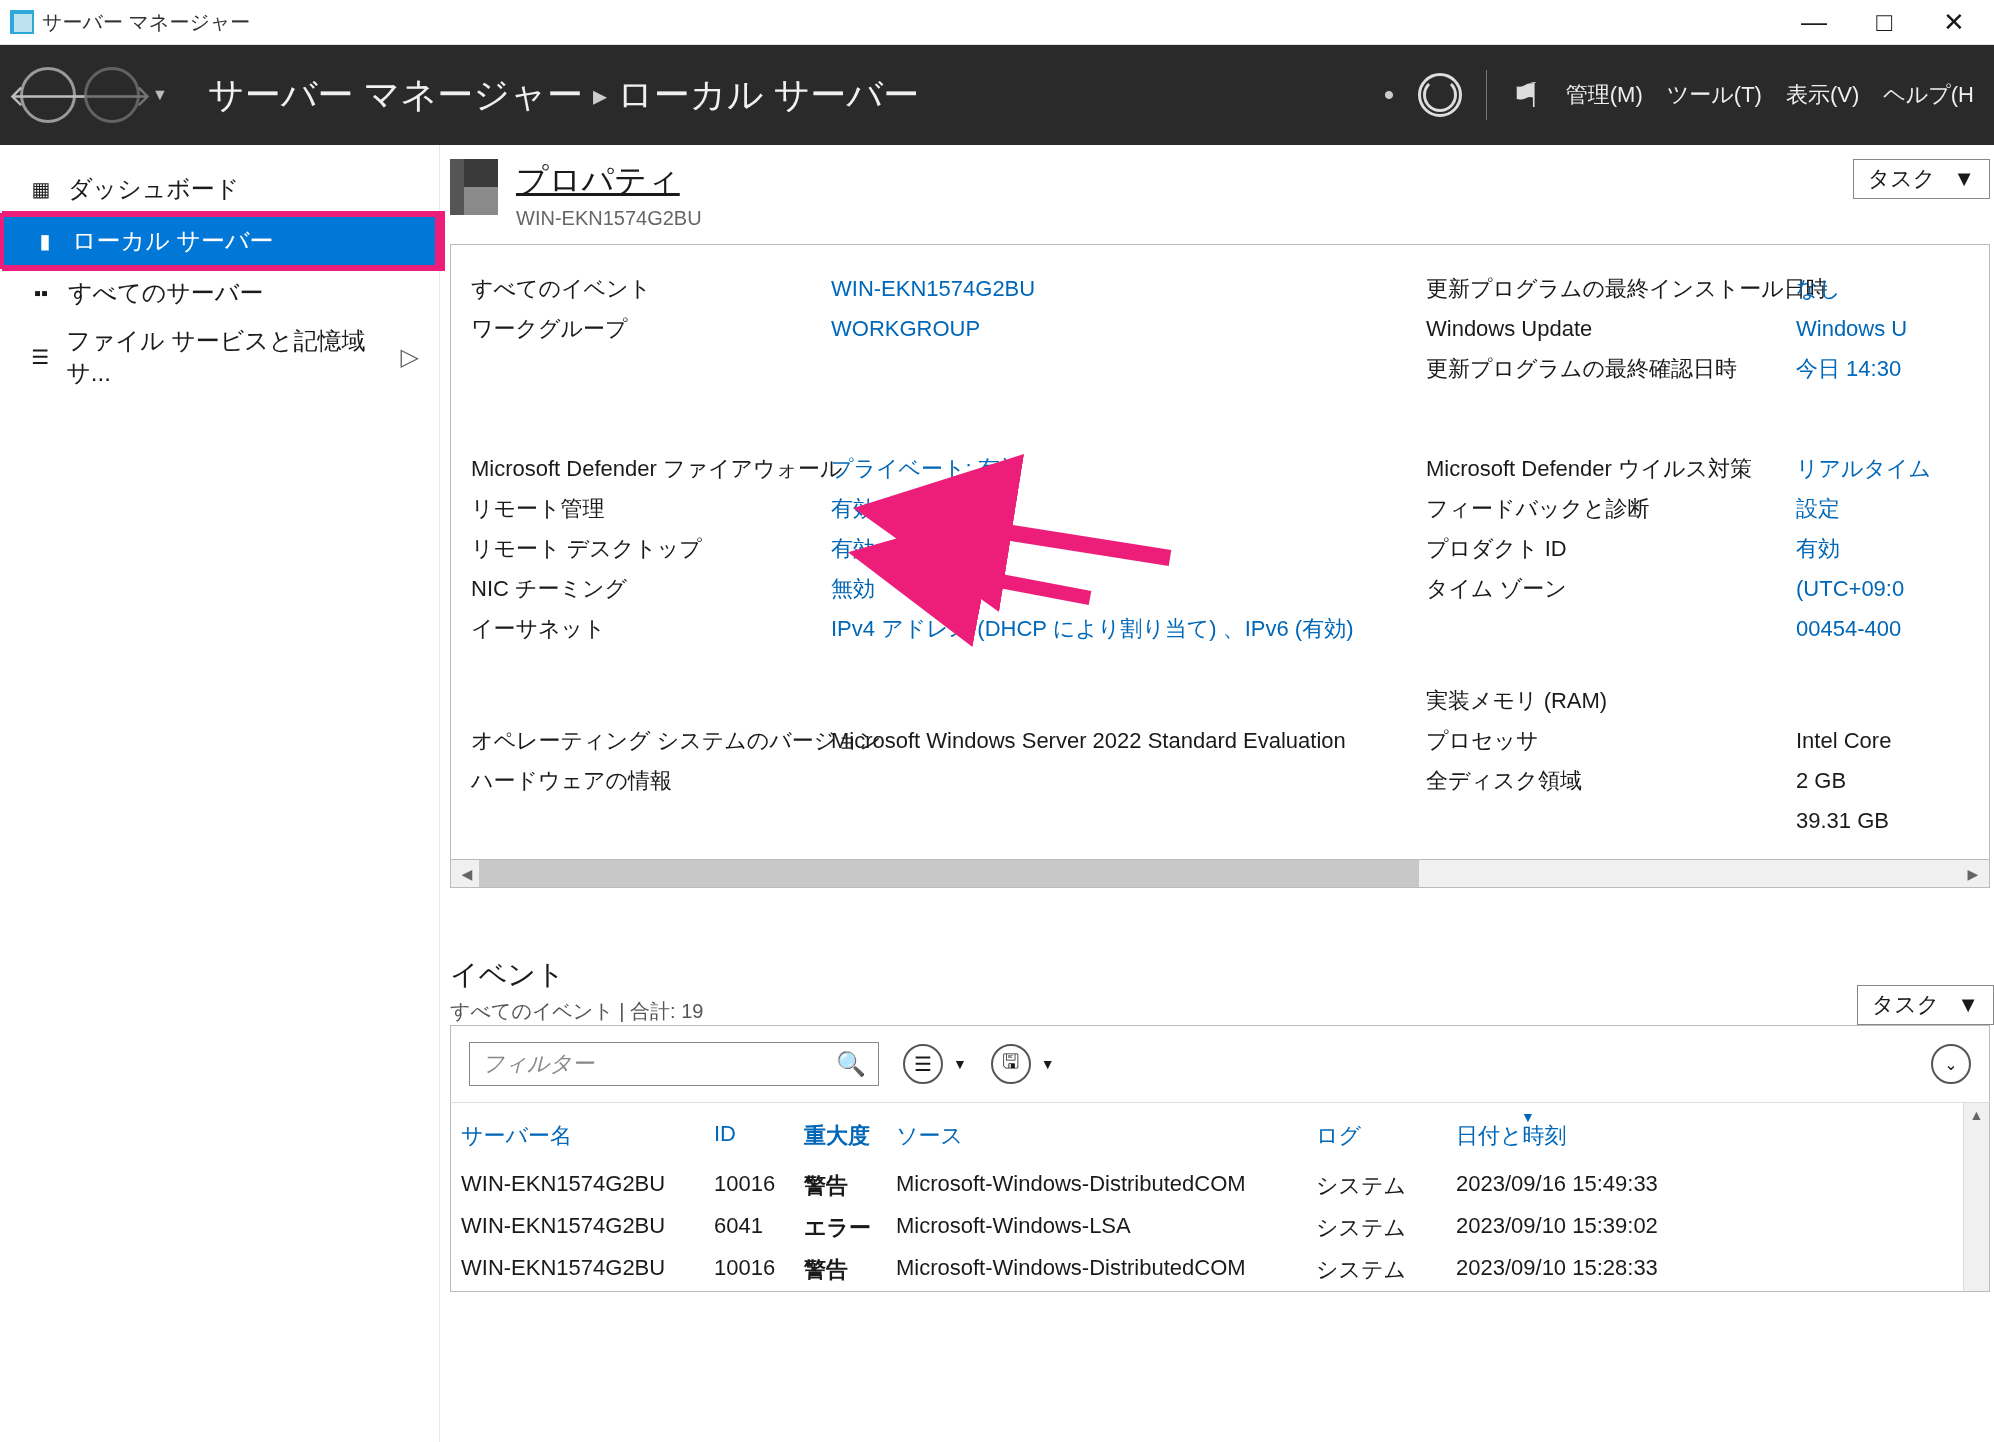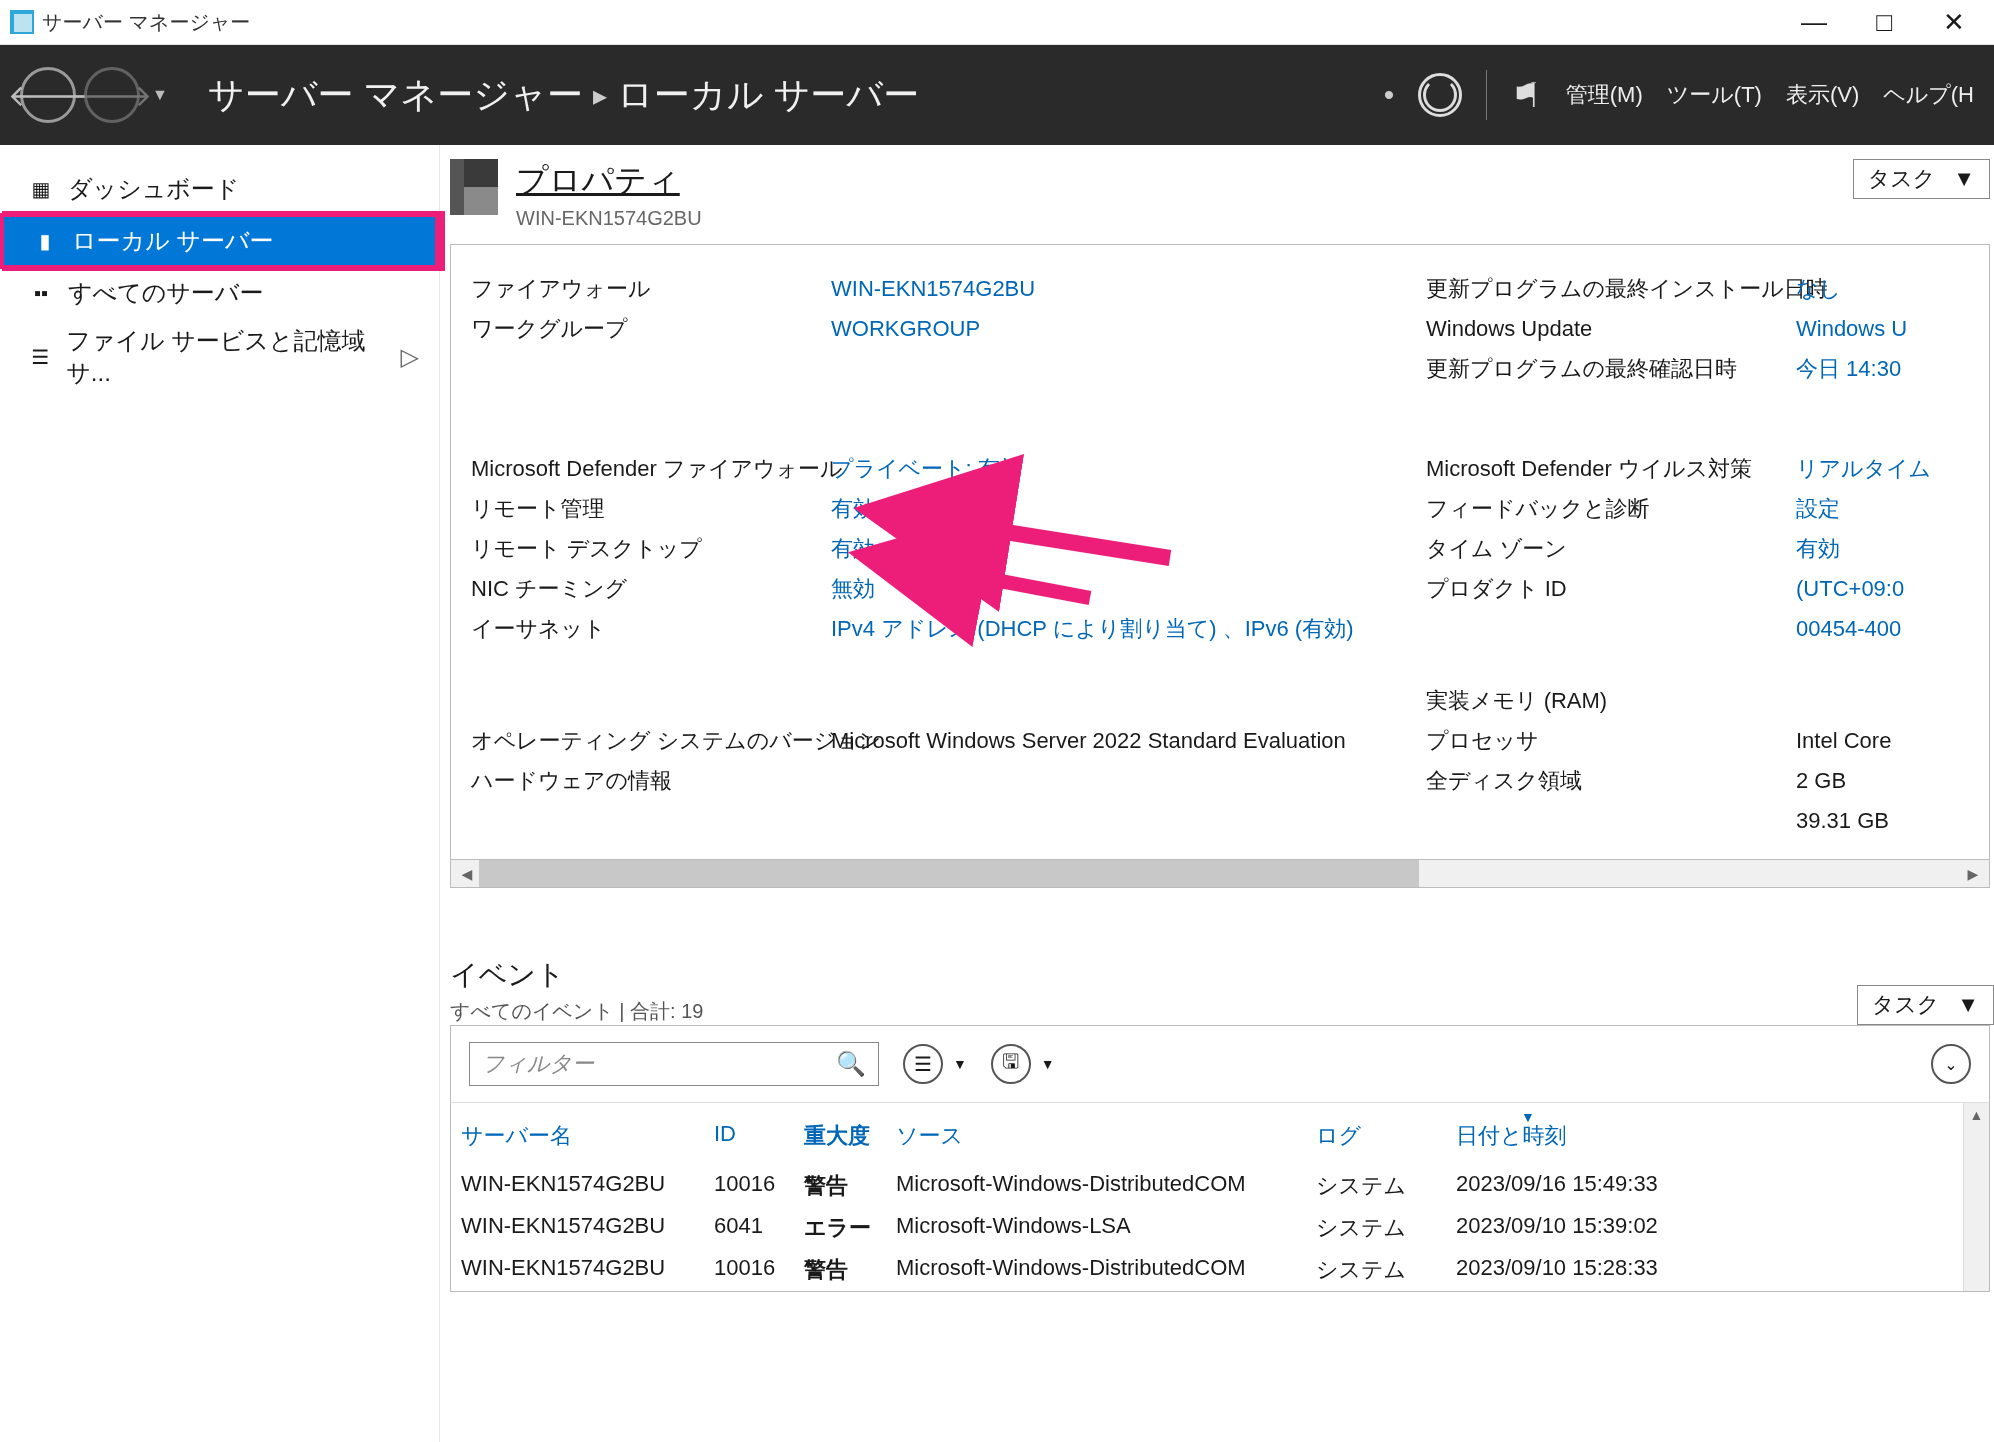--- a/index.html
+++ b/index.html
@@ -346,21 +346,21 @@
       </div>
       <div class="tasks-dd">
         <span>タスク</span>
         <span>▼</span>
       </div>
     </div>
 
     <div class="panel">
       <div class="panel-inner">
         <div class="prop-col labels1">
-          <div class="prop-row">ファイアウォール</div>
+          <div class="prop-row">すべてのイベント</div>
           <div class="prop-row">ワークグループ</div>
           <div class="gap"></div>
           <div class="prop-row">Microsoft Defender ファイアウォール</div>
           <div class="prop-row">リモート管理</div>
           <div class="prop-row">リモート デスクトップ</div>
           <div class="prop-row">NIC チーミング</div>
           <div class="prop-row">イーサネット</div>
           <div class="gap2"></div>
           <div class="prop-row">オペレーティング システムのバージョン</div>
           <div class="prop-row">ハードウェアの情報</div>
@@ -377,22 +377,22 @@
           <div class="gap2"></div>
           <div class="prop-row">Microsoft Windows Server 2022 Standard Evaluation</div>
         </div>
         <div class="prop-col labels2">
           <div class="prop-row">更新プログラムの最終インストール日時</div>
           <div class="prop-row">Windows Update</div>
           <div class="prop-row">更新プログラムの最終確認日時</div>
           <div class="gap" style="height:60px"></div>
           <div class="prop-row">Microsoft Defender ウイルス対策</div>
           <div class="prop-row">フィードバックと診断</div>
+          <div class="prop-row">プロダクト ID</div>
           <div class="prop-row">タイム ゾーン</div>
-          <div class="prop-row">プロダクト ID</div>
           <div class="gap2"></div>
           <div class="prop-row">実装メモリ (RAM)</div>
           <div class="prop-row">プロセッサ</div>
           <div class="prop-row">全ディスク領域</div>
         </div>
         <div class="prop-col values2">
           <div class="prop-row link">なし</div>
           <div class="prop-row link">Windows U</div>
           <div class="prop-row link">今日 14:30</div>
           <div class="gap" style="height:60px"></div>

